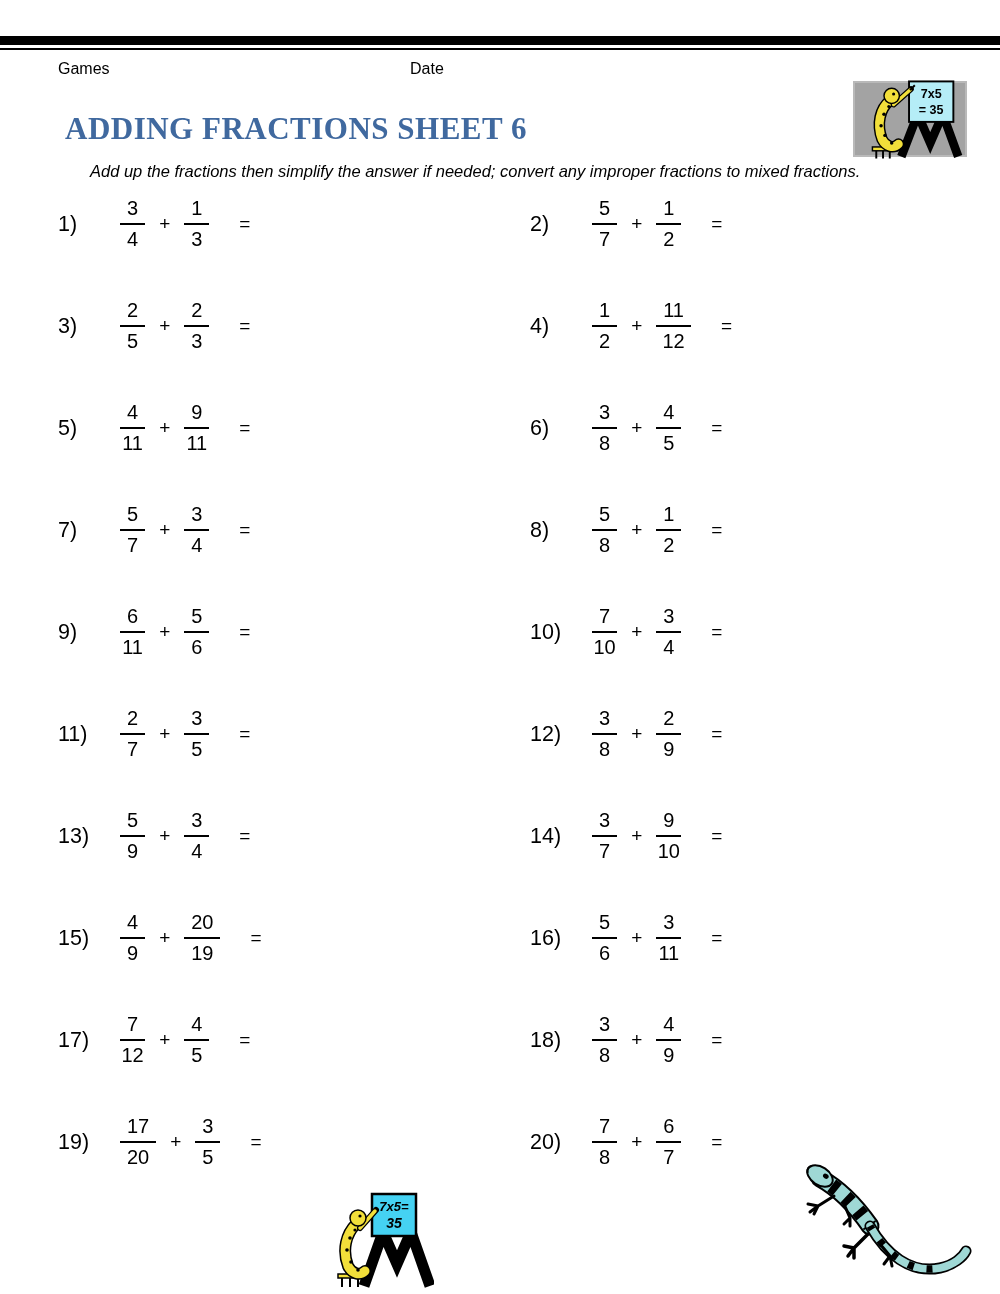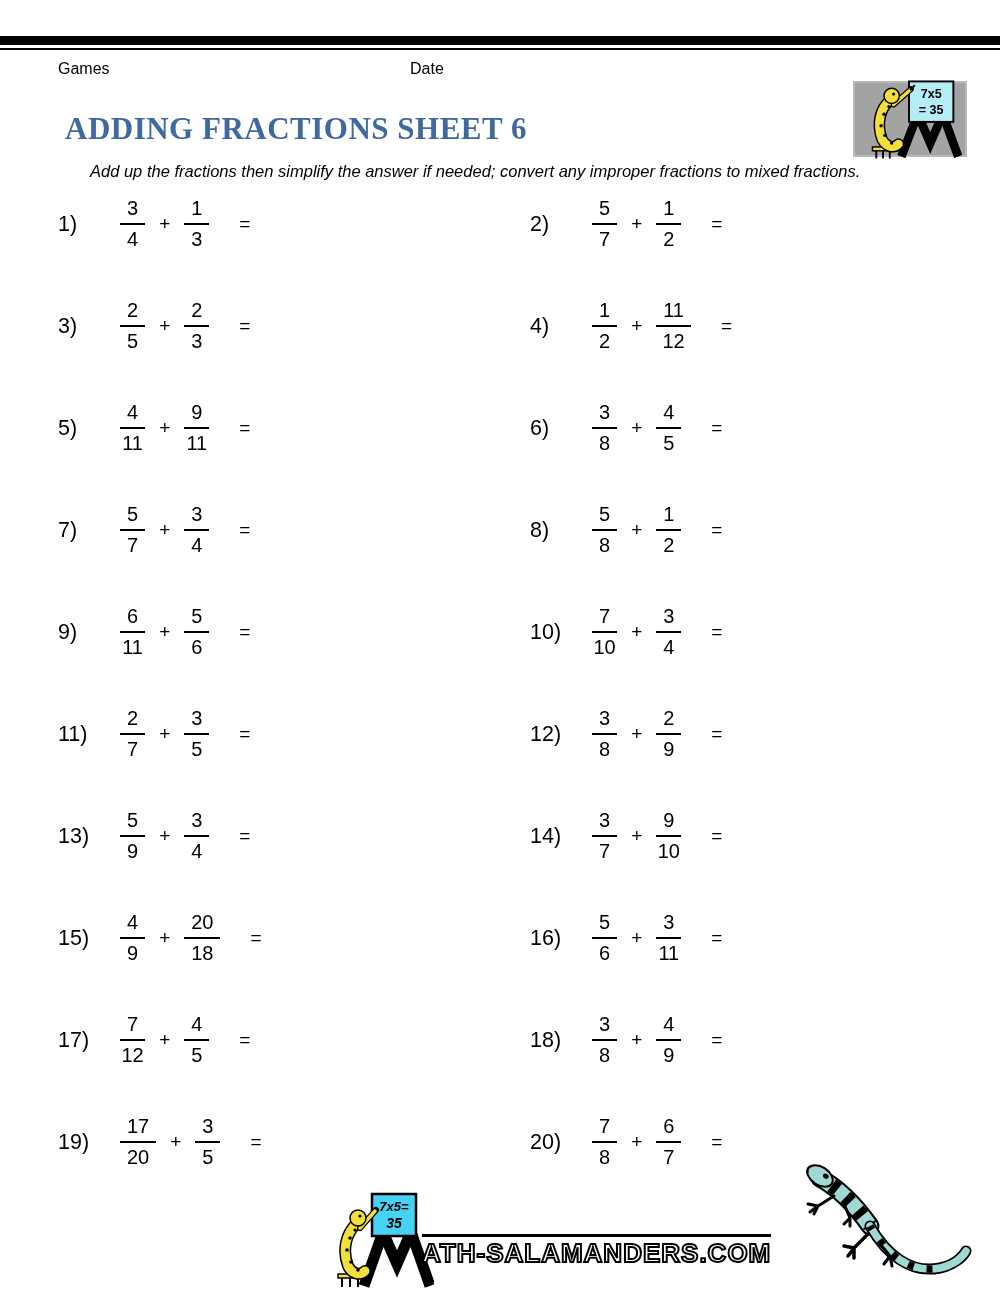--- a/index.html
+++ b/index.html
@@ -302,21 +302,21 @@
 
   <div class="problem">
     <span class="pnum">15)</span>
     <span class="frac">
       <span class="fnum">4</span>
       <span class="fden">9</span>
     </span>
     <span class="op">+</span>
     <span class="frac">
       <span class="fnum">20</span>
-      <span class="fden">18</span>
+      <span class="fden">19</span>
     </span>
     <span class="eq">=</span>
   </div>
 
   <div class="problem">
     <span class="pnum">16)</span>
     <span class="frac">
       <span class="fnum">5</span>
       <span class="fden">6</span>
     </span>
@@ -411,21 +411,20 @@
 
       <circle cx="20" cy="46" r="1.8" fill="#000"></circle>
       <circle cx="17" cy="58" r="1.8" fill="#000"></circle>
       <circle cx="21" cy="70" r="1.8" fill="#000"></circle>
       <circle cx="28" cy="78" r="1.8" fill="#000"></circle>
       <circle cx="25" cy="38" r="1.6" fill="#000"></circle>
     </svg>
   </div>
   <div class="footer-text">
     <div class="rule"></div>
-    <div class="site">ATH-SALAMANDERS.COM</div>
   </div>
 </div>
 
 <div class="lizard">
   <svg width="175" height="132" viewBox="0 0 175 132">
 
     <path d="M22 18 C 40 28, 58 46, 72 66" fill="none" stroke="#000" stroke-width="19" stroke-linecap="round"></path>
     <path d="M22 18 C 40 28, 58 46, 72 66" fill="none" stroke="#9fd8d5" stroke-width="15" stroke-linecap="round"></path>
     <path d="M22 18 C 40 28, 58 46, 72 66" fill="none" stroke="#000" stroke-width="15" stroke-dasharray="7 11" stroke-dashoffset="4"></path>
 

